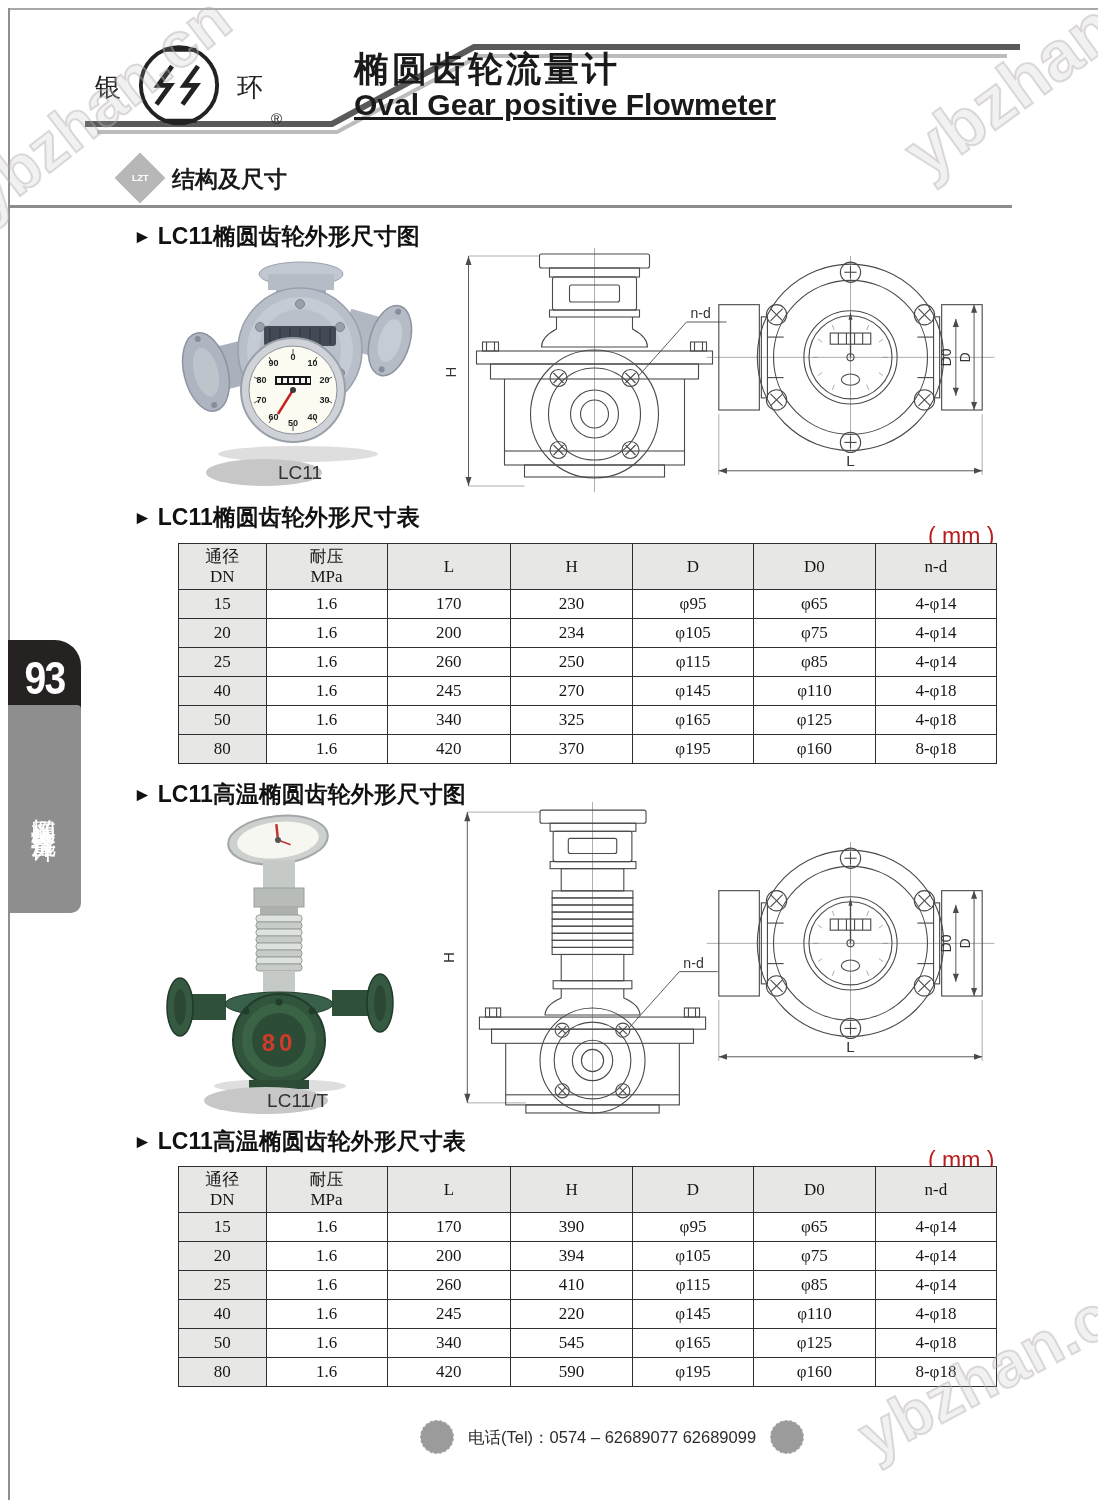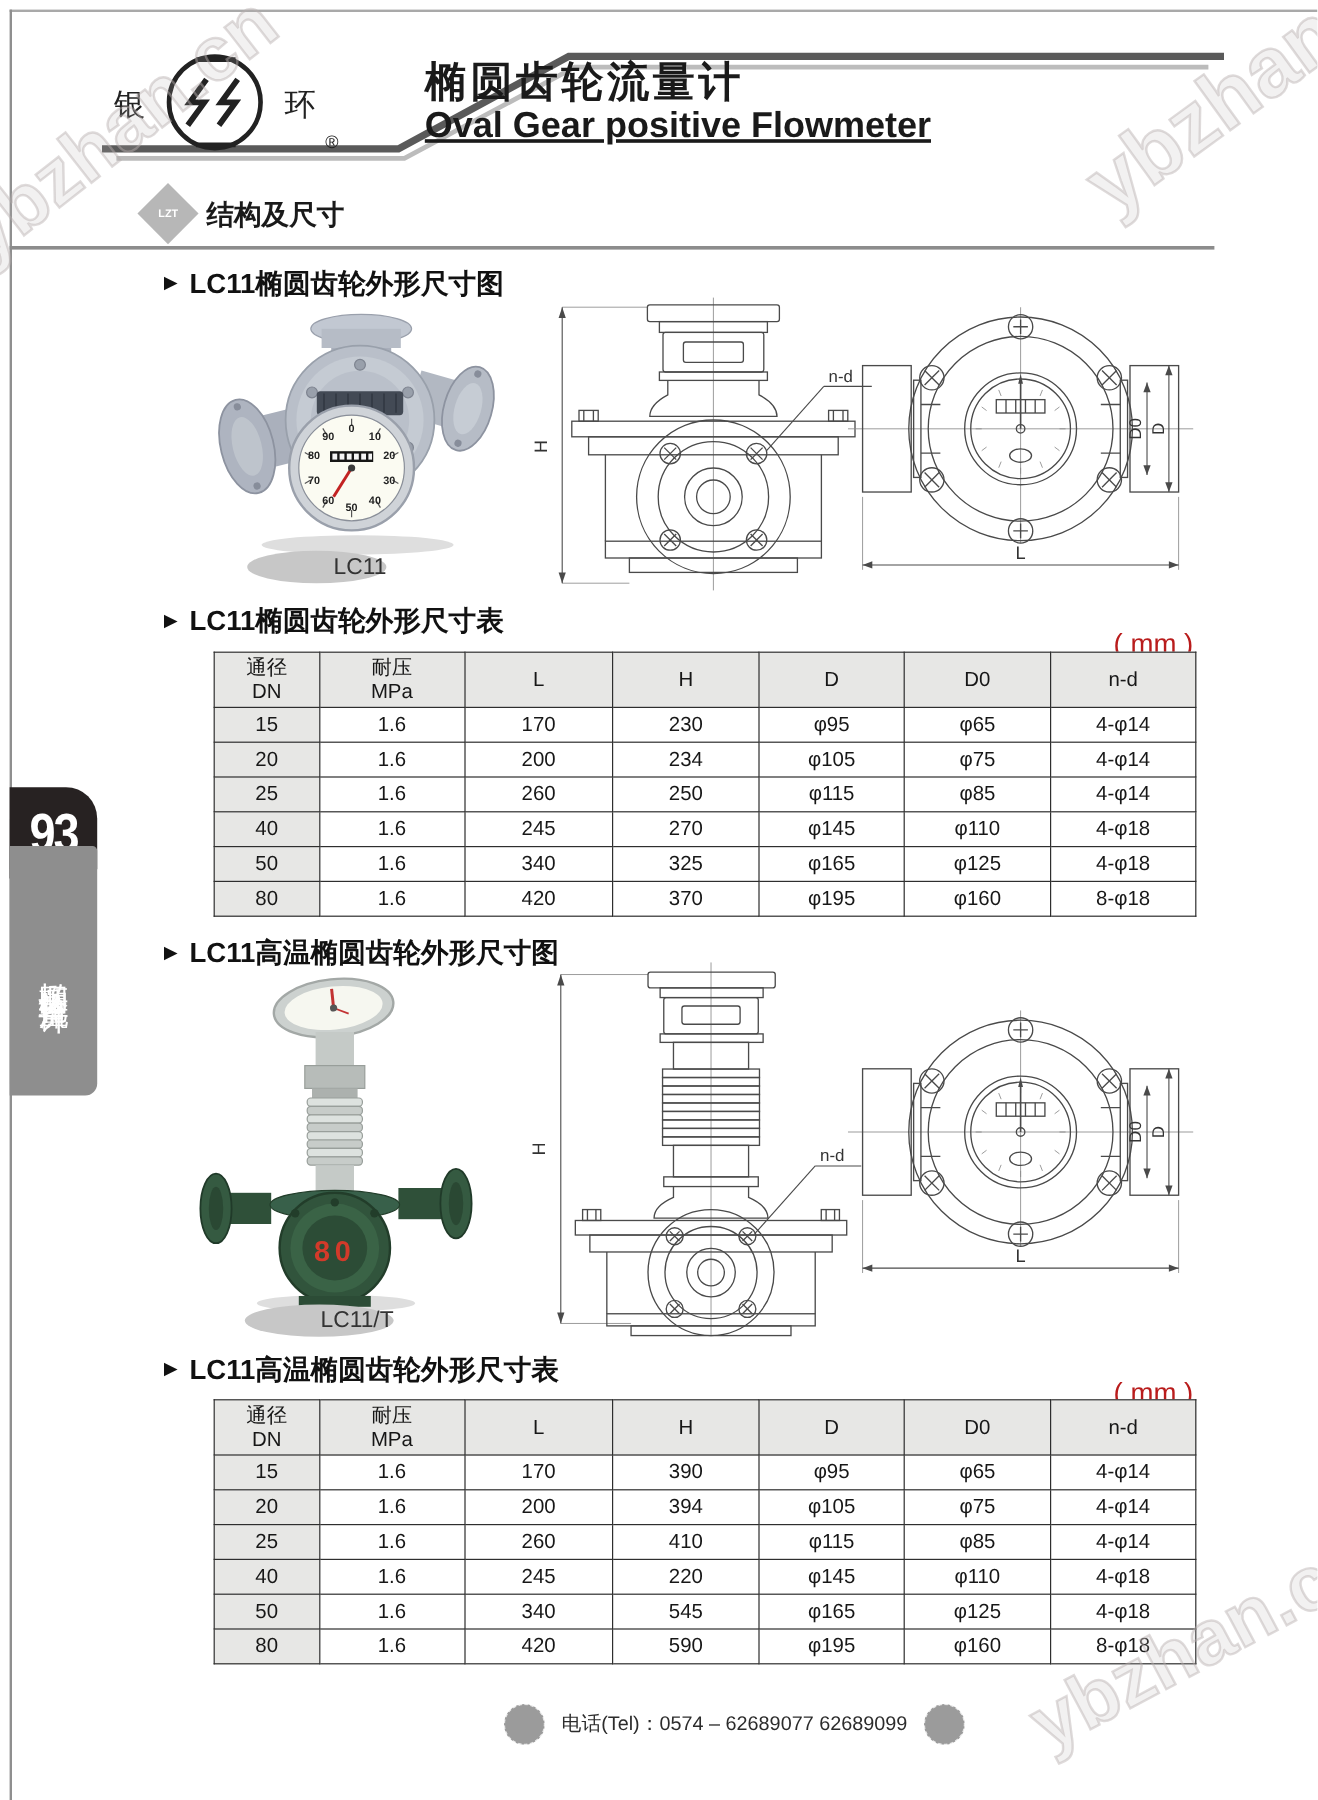--- a/index.html
+++ b/index.html
@@ -22,33 +22,33 @@
   .sec-title{font-size:23px;font-weight:bold;text-align:center;}
 
   .rule{left:8px;top:205px;width:1004px;height:3px;background:#8c8c8c;}
 
   .heading{display:flex;align-items:center;gap:6px;font-size:23px;font-weight:bold;color:#111;}
   .heading .arrow{font-size:19px;line-height:23px;}
 
   .unit{font-size:23px;color:#b91c1c;}
 
   
-  table.dim{border-collapse:collapse;width:819px;table-layout:fixed;background:#fff;}
+  table.dim{border-collapse:collapse;width:819px;table-layout:fixed;background:#fff;font-family:Liberation Serif, serif;}
   table.dim th,table.dim td{border:1.6px solid #2e2e2e;text-align:center;vertical-align:middle;
        font-size:17px;font-weight:normal;color:#171717;padding:0;}
   table.dim th{height:45px;background:#e7e7e5;line-height:20px;}
   table.dim td{height:28px;line-height:28px;}
   table.dim td.rowhead{background:#e7e7e5;}
 
   
   .oval-label{background:#c7c7c7;border-radius:50%;display:flex;align-items:center;justify-content:flex-end;
               color:#333;font-size:19px;}
 
   
-  .tab-black{left:8px;top:656px;width:73px;height:76px;background:#272222;border-radius:0 26px 8px 0;
+  .tab-black{left:8px;top:640px;width:73px;height:76px;background:#272222;border-radius:0 26px 8px 0;
              display:flex;align-items:center;justify-content:center;}
   .tab-black span{color:#fff;font-size:46px;font-weight:800;transform:scaleX(.85);letter-spacing:-2px;}
   .tab-gray{left:8px;top:705px;width:73px;height:208px;background:#8e8e8e;border-radius:0 4px 10px 0;
             display:flex;align-items:center;justify-content:center;}
   .vtext{writing-mode:vertical-rl;text-orientation:upright;color:#fff;font-size:25px;letter-spacing:3px;font-weight:500;}
 
   
   .foot-circle{width:34px;height:34px;border-radius:50%;background:#9b9b9b;border:1px dashed #e4e4e4;box-sizing:border-box;}
   .foot-text{font-size:16.5px;line-height:25px;color:#2c2c2c;}
 

